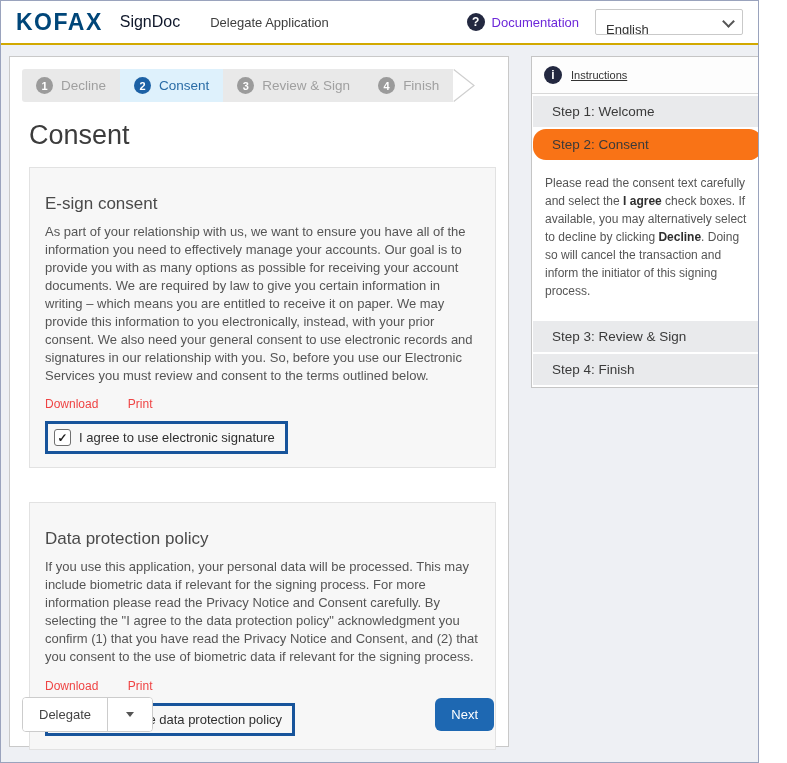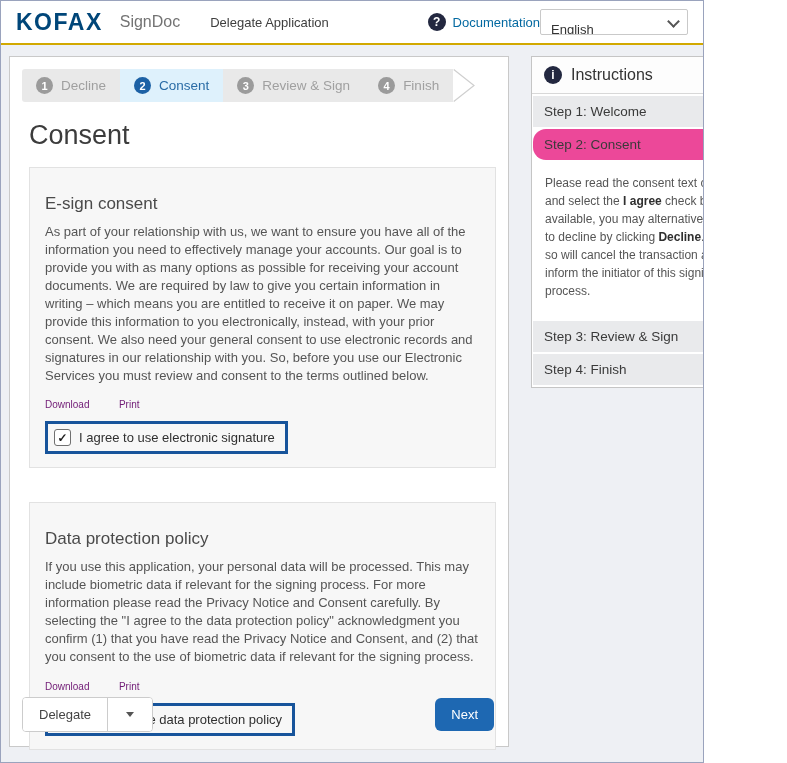--- a/index.html
+++ b/index.html
@@ -1,29 +1,29 @@
 <!DOCTYPE html>
 <html><head>
 <meta charset="utf-8">
 <style>
   html,body{margin:0;padding:0;background:#fff;}
-  .page{width:704px;height:763px;position:relative;background:#eef0f4;border:1px solid #9aa3bd;
+  .page{width:759px;height:763px;position:relative;background:#eef0f4;border:1px solid #9aa3bd;
         box-sizing:border-box;overflow:hidden;font-family:"Liberation Sans",sans-serif;color:#333;}
 
   
   .topbar{height:44px;background:#fff;border-bottom:2px solid #d2a900;display:flex;align-items:center;
           padding:0 15px;box-sizing:border-box;}
   .logo{font-size:23px;font-weight:bold;color:#004679;letter-spacing:1.5px;}
-  .product{font-size:16px;color:#737373;margin-left:17px;}
+  .product{font-size:16px;color:#0f172a;margin-left:17px;}
   .doc-title{font-size:13px;color:#3e3e3e;margin-left:30px;}
   .spacer{flex:1;}
   .icon-circle{width:18px;height:18px;border-radius:50%;background:#232840;color:#fff;display:inline-flex;
                align-items:center;justify-content:center;font-size:12px;font-weight:bold;flex:none;}
   .doc-link{display:flex;align-items:center;gap:7px;cursor:pointer;}
-  .doc-label{font-size:13px;color:#0369a1;}
+  .doc-label{font-size:13px;color:#6d28d9;margin-right:16px;}
   .lang-wrap{position:relative;width:148px;height:26px;}
   .lang{width:100%;height:100%;appearance:none;-webkit-appearance:none;-moz-appearance:none;
         border:1px solid #c9c9c9;border-radius:2px;background:#fff;font-size:13px;color:#333;
         padding:12px 26px 0 10px;font-family:inherit;}
   .chevron{position:absolute;right:10px;top:8px;width:7px;height:7px;border-right:2px solid #555;
            border-bottom:2px solid #555;transform:rotate(45deg);pointer-events:none;}
 
   
   .main-panel{position:absolute;left:8px;top:55px;width:500px;height:691px;background:#fff;
               border:1px solid #c9c9c9;box-sizing:border-box;padding:12px;}
@@ -36,21 +36,21 @@
         font-weight:bold;display:flex;align-items:center;justify-content:center;flex:none;}
   .wstep.active .wnum{background:#1c61a5;}
   .warrow{flex:none;display:block;}
 
   .page-title{font-size:27px;font-weight:normal;color:#3c3c3c;margin:18px 0 16px 7px;}
 
   .card{background:#f7f7f7;border:1px solid #e2e2e2;padding:10px 15px 13px;margin:0 0 34px 7px;}
   .card-title{font-size:17px;font-weight:normal;color:#4a4a4a;margin:16px 0 9px;}
   .card-body{font-size:13px;color:#555;line-height:1.38;margin:0 0 10px;}
   .links{margin:0 0 9px;}
-  .links a{font-size:10px;color:#701a75;text-decoration:none;margin-right:25px;cursor:pointer;}
+  .links a{font-size:12px;color:#ef4444;text-decoration:none;margin-right:25px;cursor:pointer;}
   .agree{display:inline-flex;align-items:center;gap:8px;border:3px solid #17549b;padding:5px 10px 5px 6px;
          cursor:pointer;background:transparent;}
   .checkbox{width:15px;height:15px;background:#fff;border:1px solid #707070;border-radius:3px;
             display:inline-flex;align-items:center;justify-content:center;font-size:12px;font-weight:bold;
             color:#1c1c1c;flex:none;line-height:1;}
   .agree-label{font-size:13px;font-weight:normal;color:#2f2f2f;white-space:nowrap;}
 
   .footer-row{position:absolute;left:12px;right:14px;bottom:14px;display:flex;
               justify-content:space-between;align-items:center;gap:32px;}
   .split{display:inline-flex;border:1px solid #ccc;border-radius:4px;overflow:hidden;background:#fff;}
@@ -60,24 +60,24 @@
   .caret-down{display:inline-block;width:0;height:0;border-left:4px solid transparent;
               border-right:4px solid transparent;border-top:5px solid #555;}
   .next-btn{background:#1e68b2;color:#fff;border:none;border-radius:6px;padding:9px 16px;font-size:13px;
             cursor:pointer;font-family:inherit;}
 
   
   .sidebar{position:absolute;left:530px;top:55px;width:233px;background:#fff;border:1px solid #c5c5c5;
            box-sizing:border-box;padding-bottom:2px;}
   .sb-header{display:flex;align-items:center;gap:9px;padding:9px 12px;border-bottom:1px solid #d8d8d8;
              background:#fdfdfd;}
-  .sb-title{font-size:16px;color:#333;}
-  .sb-item{background:#e9eaec;padding:8px 11px;font-size:13.5px;color:#3a3a3a;margin:2px 1px 0;
+  .sb-title{font-size:11px;color:#333;text-decoration:underline;}
+  .sb-item{background:#e9eaec;padding:8px 19px;font-size:13.5px;color:#3a3a3a;margin:2px 1px 0;
            cursor:pointer;}
-  .sb-item.active{background:#ec4899;border-radius:13px;}
+  .sb-item.active{background:#f97316;border-radius:13px;}
   .sb-text{padding:14px 13px 14px;font-size:12px;color:#555;line-height:1.5;background:#fff;}
   .sb-text b{color:#2f2f2f;}
   .sb-gap{height:5px;}
 </style>
 </head>
 <body>
 
 <div class="page">
 
   <div class="topbar">

